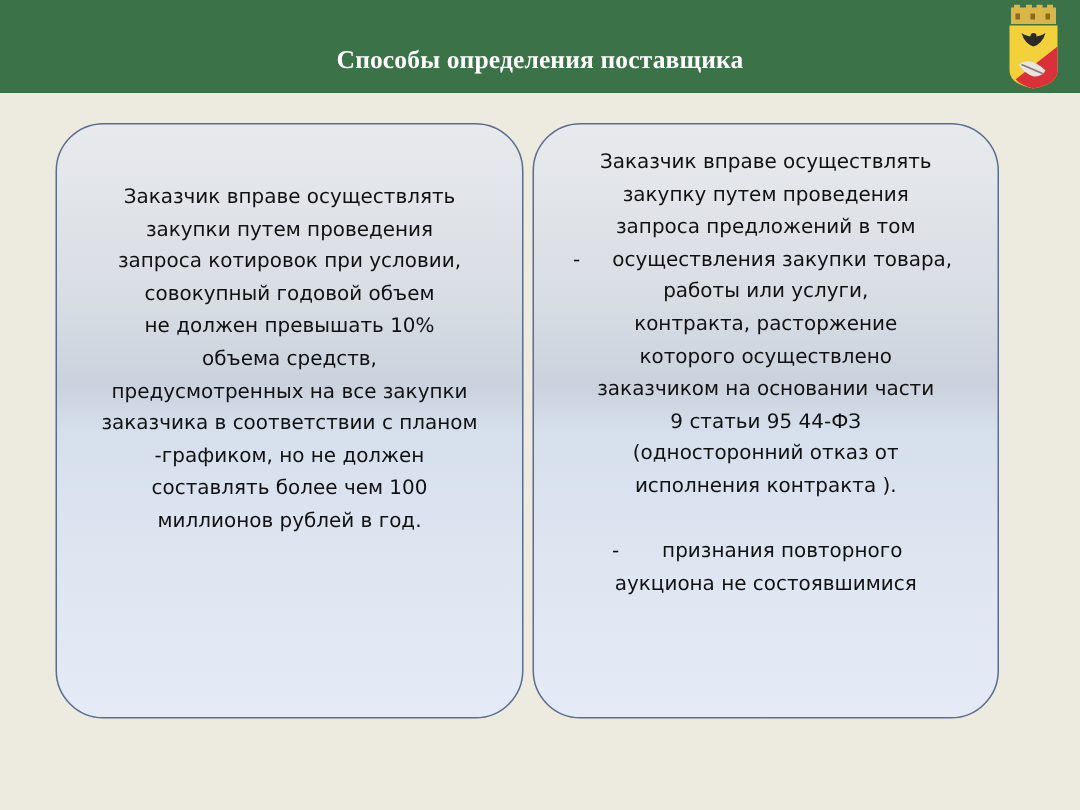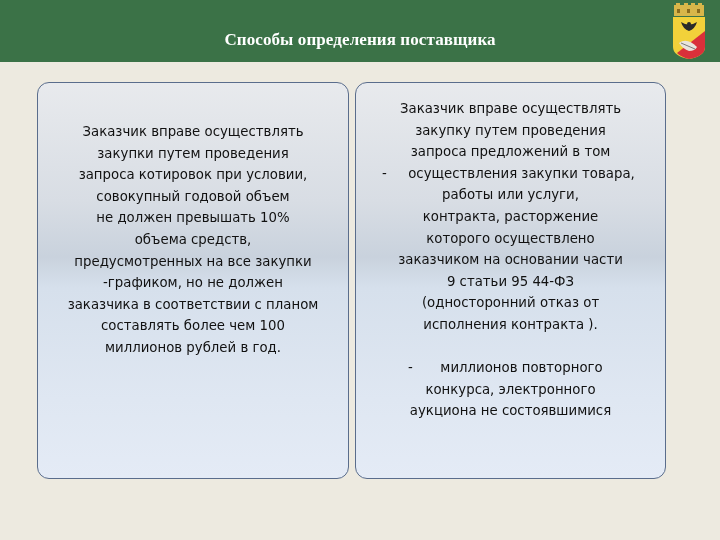--- a/index.html
+++ b/index.html
@@ -21,21 +21,21 @@
       font-weight: bold; font-size: 17px; color: #ffffff;
       letter-spacing: 0.1px;
       margin-top: 10px;
     }
     .emblem {
       position: absolute; left: 667px; top: 3px; width: 44px; height: 57px;
     }
     .panel {
       position: absolute; top: 82px; height: 397px;
       border: 1.3px solid #5a6d8c;
-      border-radius: 12px;
+      border-radius: 32px;
       background: linear-gradient(to bottom,
         #e8eaed 0%, #d8dde4 30%, #c9d2dd 44%, #d6e0ec 52%, #dfe7f2 80%, #e4ebf6 100%);
       text-align: center;
       font-size: 13.3px;
       line-height: 21.6px;
     }
     .panel-left { left: 37px; width: 312px; padding-top: 38px; }
     .panel-right { left: 355px; width: 311px; padding-top: 15px; }
     .line { display: block; white-space: nowrap; }
     .line b { font-weight: normal; }
@@ -71,22 +71,22 @@
 </div>
 
 <div class="panel panel-left">
   <span class="line">Заказчик вправе осуществлять</span>
   <span class="line">закупки путем проведения</span>
   <span class="line"><b>запроса котировок</b><span> при условии,</span></span>
   <span class="line">совокупный годовой объем</span>
   <span class="line">не должен превышать 10%</span>
   <span class="line">объема средств,</span>
   <span class="line">предусмотренных на все закупки</span>
+  <span class="line">заказчика в соответствии с планом</span>
   <span class="line">-графиком, но не должен</span>
-  <span class="line">заказчика в соответствии с планом</span>
   <span class="line">составлять более чем 100</span>
   <span class="line">миллионов рублей в год.</span>
 </div>
 
 <div class="panel panel-right">
   <span class="line">Заказчик вправе осуществлять</span>
   <span class="line">закупку путем проведения</span>
   <span class="line"><b>запроса предложений</b><span> в том</span></span>
 
   <div>
@@ -96,17 +96,16 @@
     <span class="line">которого осуществлено</span>
     <span class="line">заказчиком на основании части</span>
     <span class="line">9 статьи 95 44-ФЗ</span>
     <span class="line">(односторонний отказ от</span>
     <span class="line">исполнения контракта ).</span>
   </div>
 
   <span class="gap"></span>
 
   <div>
-    <span class="line dash-line"><span class="dash" style="left:52px">-</span><span style="padding-left:22px">миллионов повторного</span></span>
-    <span class="line">конкурса, электронного</span>
+    <span class="line dash-line"><span class="dash" style="left:52px">-</span><span style="padding-left:22px">признания повторного</span></span>
     <span class="line">аукциона не состоявшимися</span>
   </div>
 </div>
 
 </body></html>

